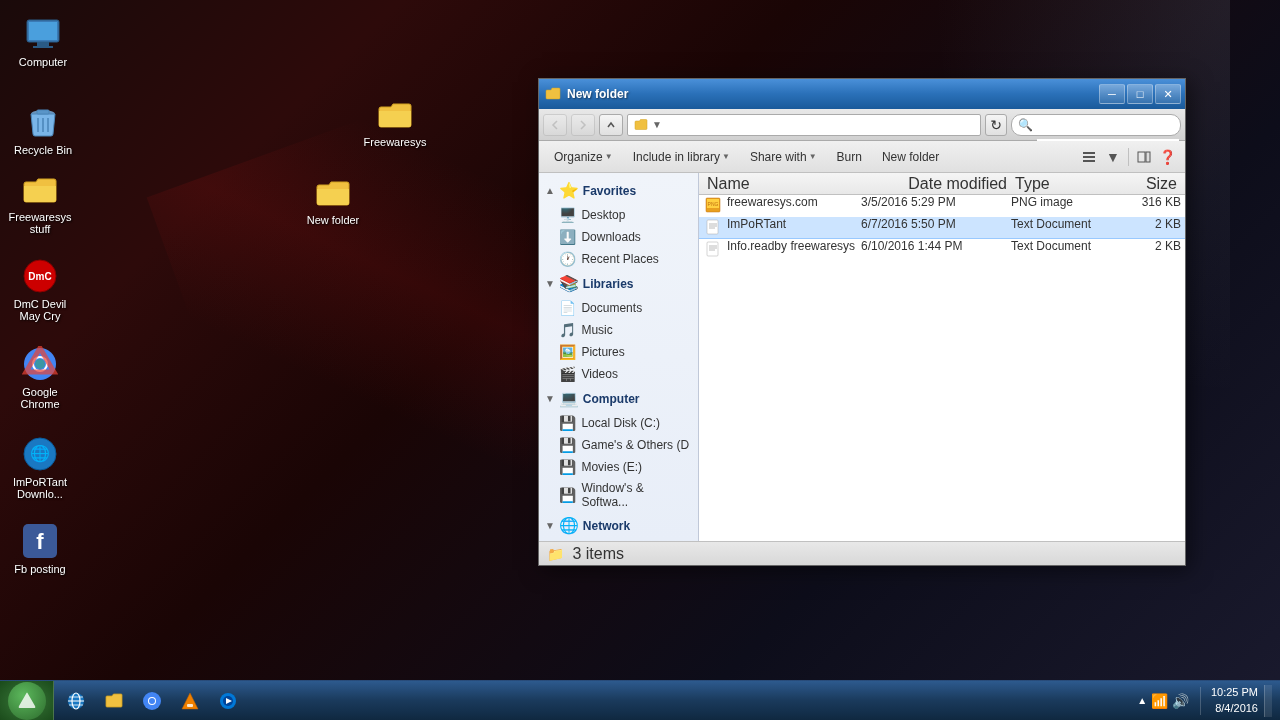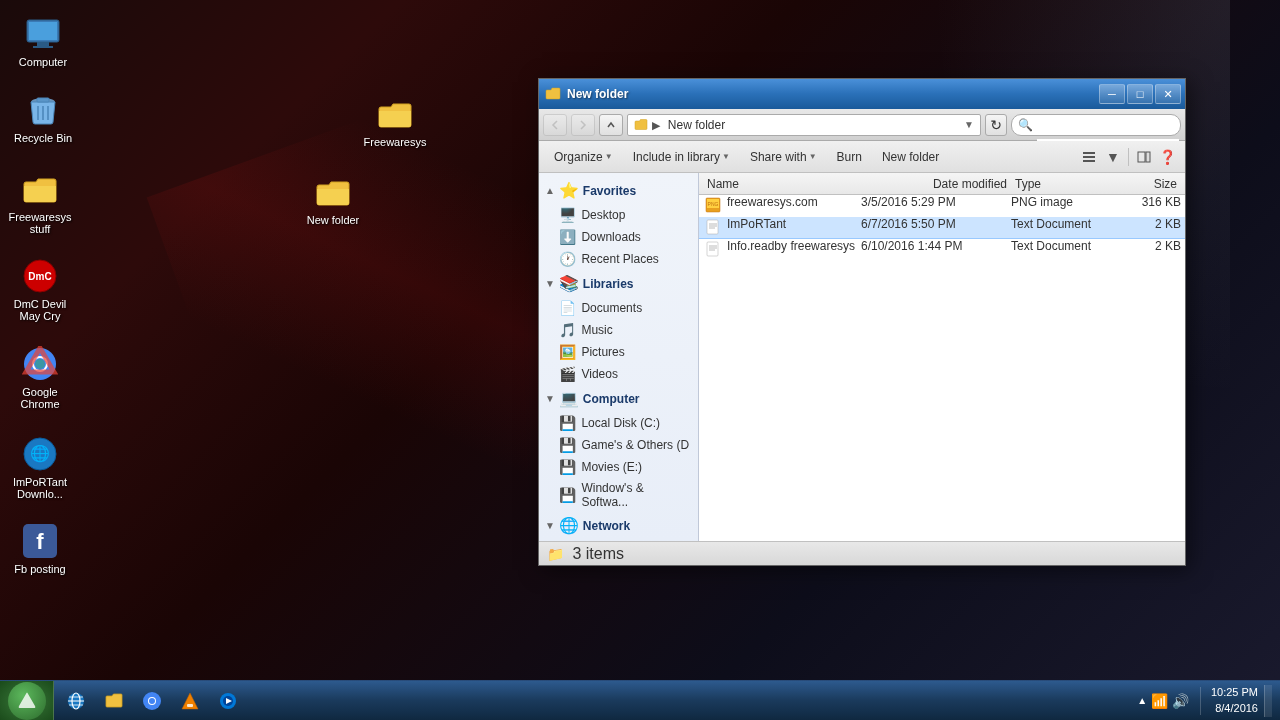--- a/index.html
+++ b/index.html
@@ -405,21 +405,21 @@
       flex: 1;
       background: white;
       overflow-y: auto;
     }
     .file-list-header {
       display: flex;
       align-items: center;
       height: 22px;
       background: linear-gradient(to bottom, #f5f5f5, #e8e8e8);
       border-bottom: 1px solid #c0c0c0;
-      font-size: 12px;
+      font-size: 16px;
       color: #333;
       padding: 0 4px;
     }
     .col-name { flex: 1; padding: 0 4px; cursor: pointer; }
     .col-date { width: 150px; padding: 0 4px; cursor: pointer; text-align: right; }
     .col-type { width: 110px; padding: 0 4px; cursor: pointer; }
     .col-size { width: 60px; padding: 0 4px; cursor: pointer; text-align: right; }
 
     .file-row {
       display: flex;
@@ -477,21 +477,21 @@
       <svg width="36" height="36" viewBox="0 0 36 36">
         <rect x="2" y="4" width="32" height="22" rx="2" fill="#3a7ab5" stroke="#2a5a85" stroke-width="1"></rect>
         <rect x="4" y="6" width="28" height="18" fill="#4a9fdd"></rect>
         <rect x="12" y="26" width="12" height="4" fill="#2a5a85"></rect>
         <rect x="8" y="30" width="20" height="2" fill="#2a5a85"></rect>
       </svg>
     </div>
     <div class="icon-label">Computer</div>
   </div>
 
-  <div class="desktop-icon" style="top:86px;left:8px;justify-content:center;">
+  <div class="desktop-icon" style="top:98px;left:8px;justify-content:center;">
     <div class="icon-img">
       <svg width="36" height="36" viewBox="0 0 36 36">
         <ellipse cx="18" cy="10" rx="12" ry="4" fill="#7ab5e8" opacity="0.8"></ellipse>
         <path d="M6 10 L8 30 Q8 32 10 32 L26 32 Q28 32 28 30 L30 10 Z" fill="#7ab5e8" stroke="#4a85b8" stroke-width="1"></path>
         <line x1="13" y1="14" x2="13" y2="28" stroke="#4a85b8" stroke-width="1.5"></line>
         <line x1="18" y1="14" x2="18" y2="28" stroke="#4a85b8" stroke-width="1.5"></line>
         <line x1="23" y1="14" x2="23" y2="28" stroke="#4a85b8" stroke-width="1.5"></line>
         <rect x="12" y="6" width="12" height="4" rx="1" fill="#5a95c8" stroke="#4a85b8" stroke-width="1"></rect>
       </svg>
     </div>
@@ -600,24 +600,20 @@
       </div>
       <div class="nav-btn">
         <svg width="10" height="10" viewBox="0 0 10 10">
             <path d="M2 7 L5 3 L8 7" stroke="#555" stroke-width="1.5" fill="none"></path>
           </svg>
       </div>
       <div class="address-bar">
         <svg width="14" height="14" viewBox="0 0 14 14">
           <path d="M1 4 Q1 3 2 3 L5.5 3 L6.5 1.5 L12 1.5 Q13 1.5 13 2.5 L13 10.5 Q13 11.5 12 11.5 L2 11.5 Q1 11.5 1 10.5 Z" fill="#f0c040" stroke="#d0a020" stroke-width="0.5"></path>
         </svg>
-        <span class="address-bar-text">
-          <span style="color:#555;font-size:11px;">▶</span>
-          <span style="margin-left:4px;">New folder</span>
-        </span>
         <span class="address-chevron">▼</span>
       </div>
       <div class="address-right-btn">↻</div>
       <div class="search-box">
         <span class="search-icon">🔍</span>
         <input class="search-input" type="text" placeholder="Search New folder" style="">
       </div>
     </div>
 
     <div class="toolbar">

